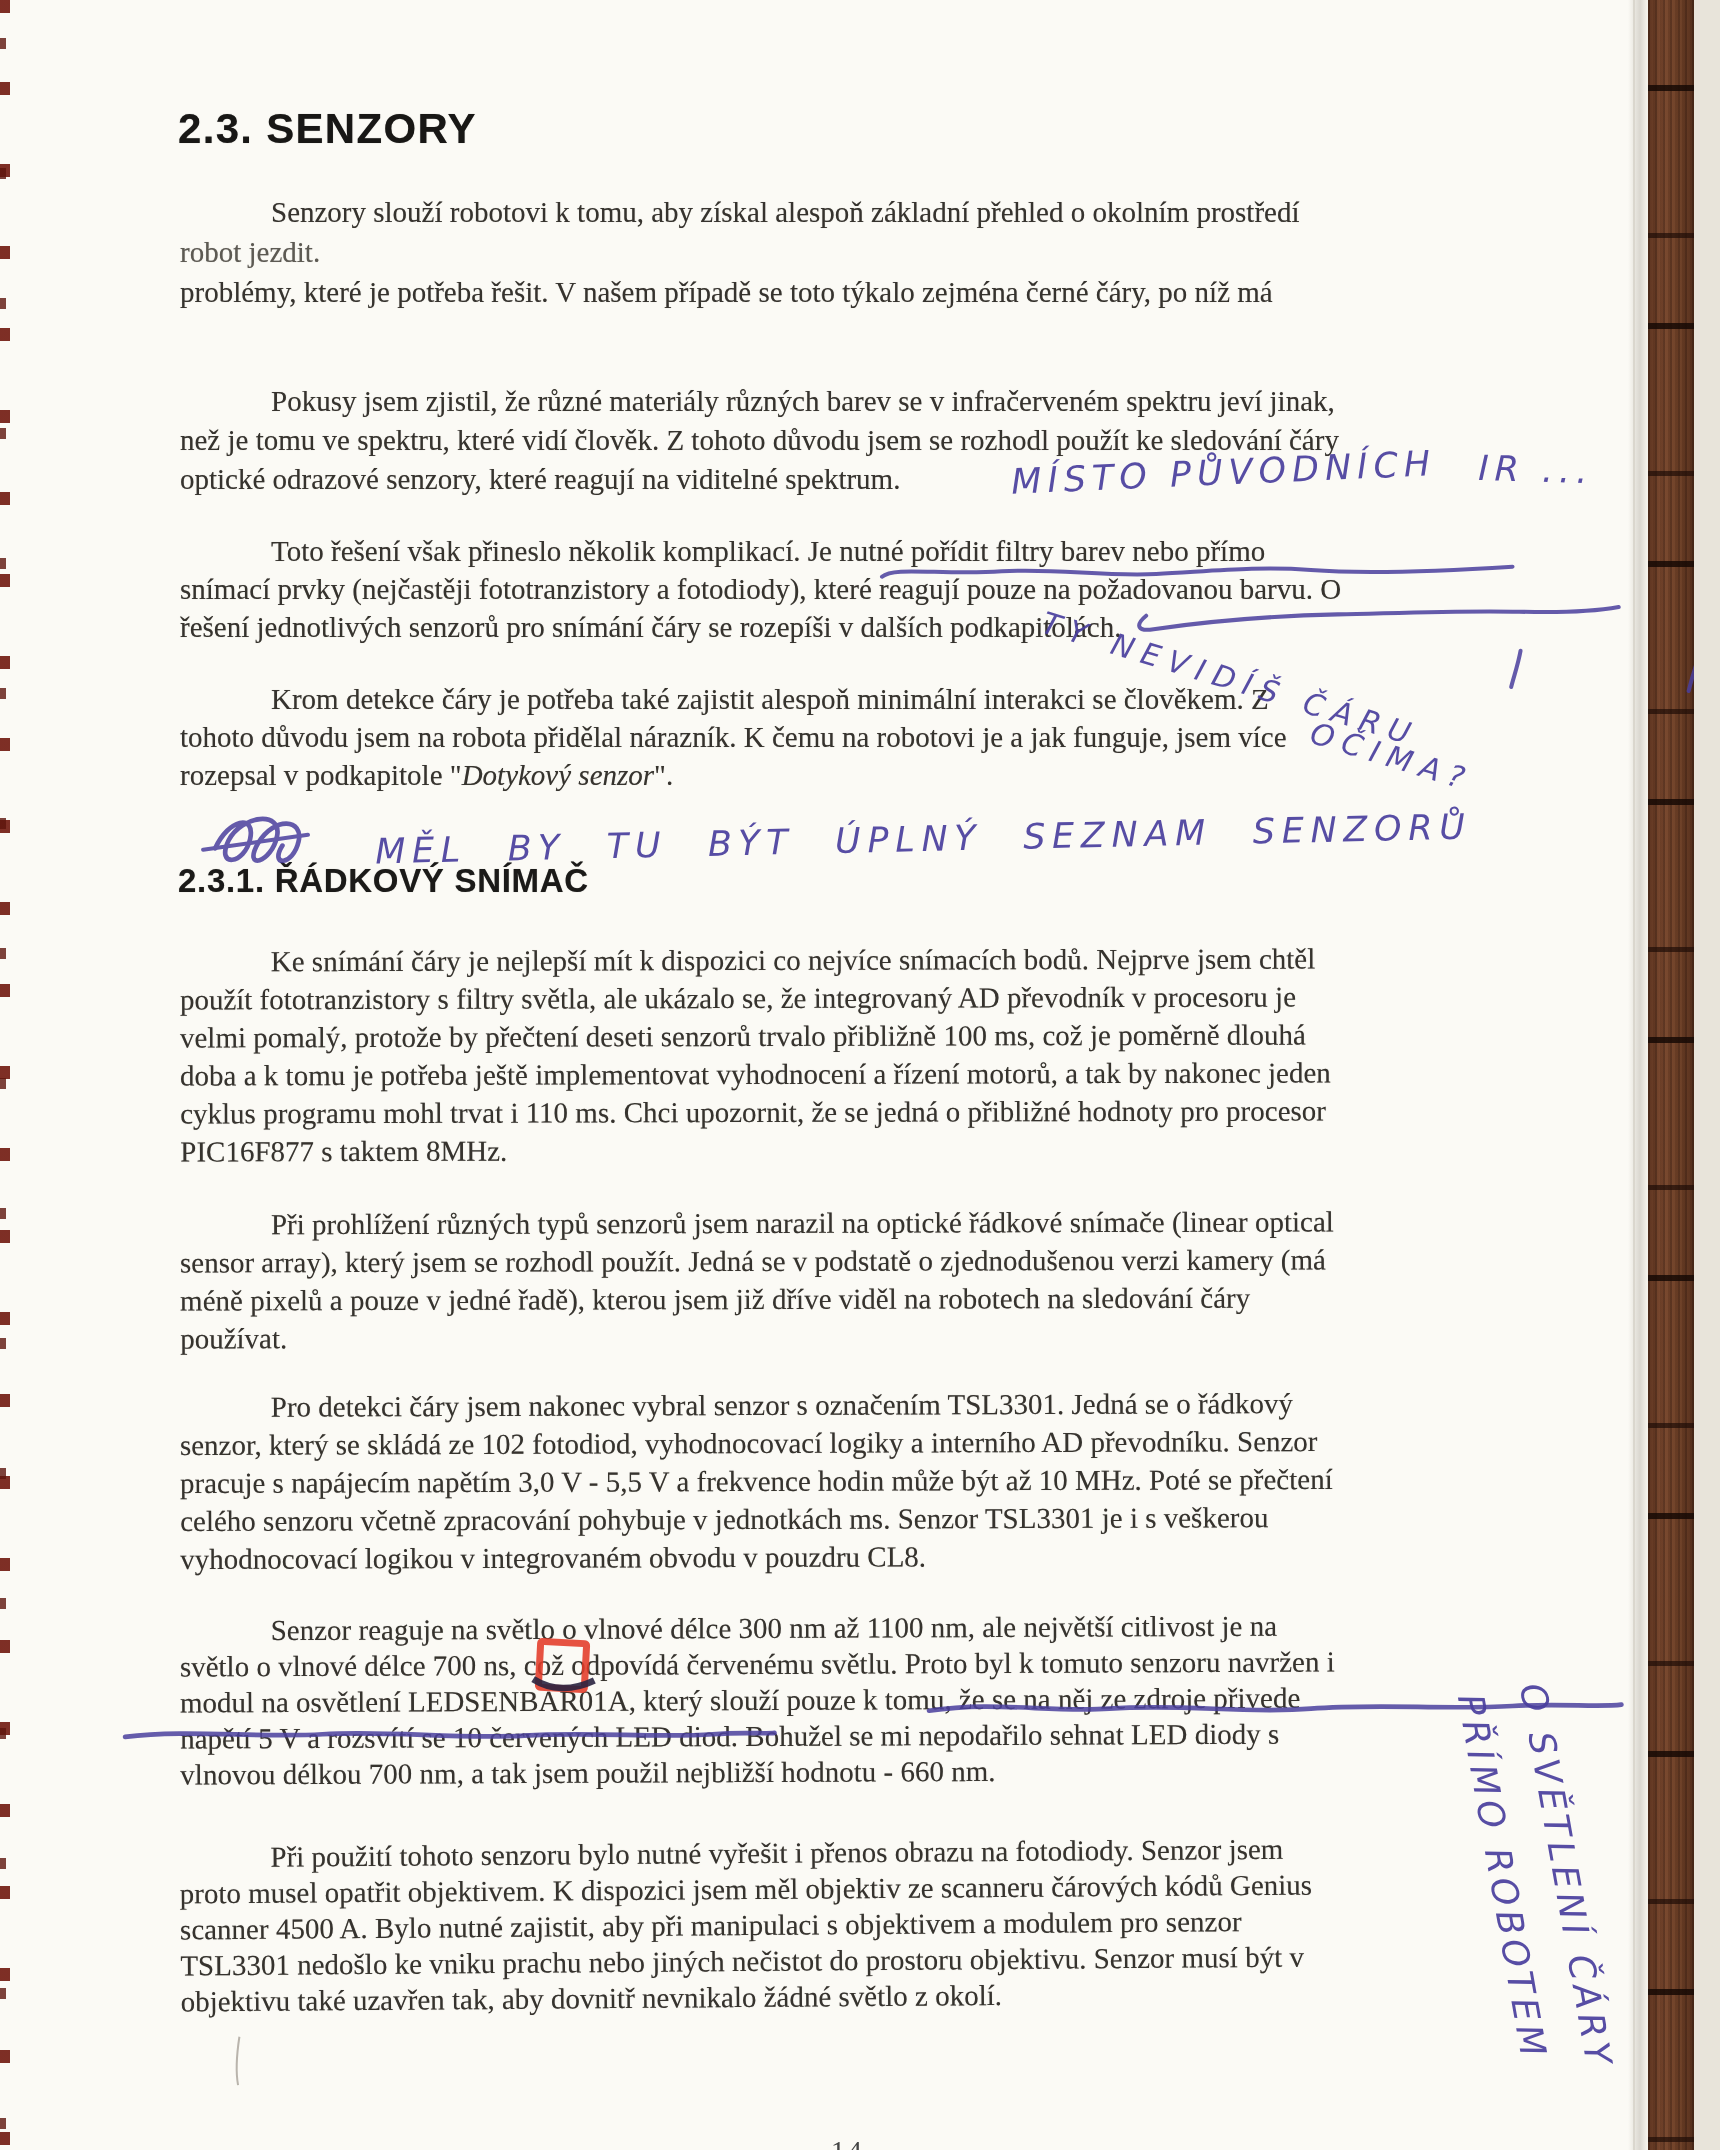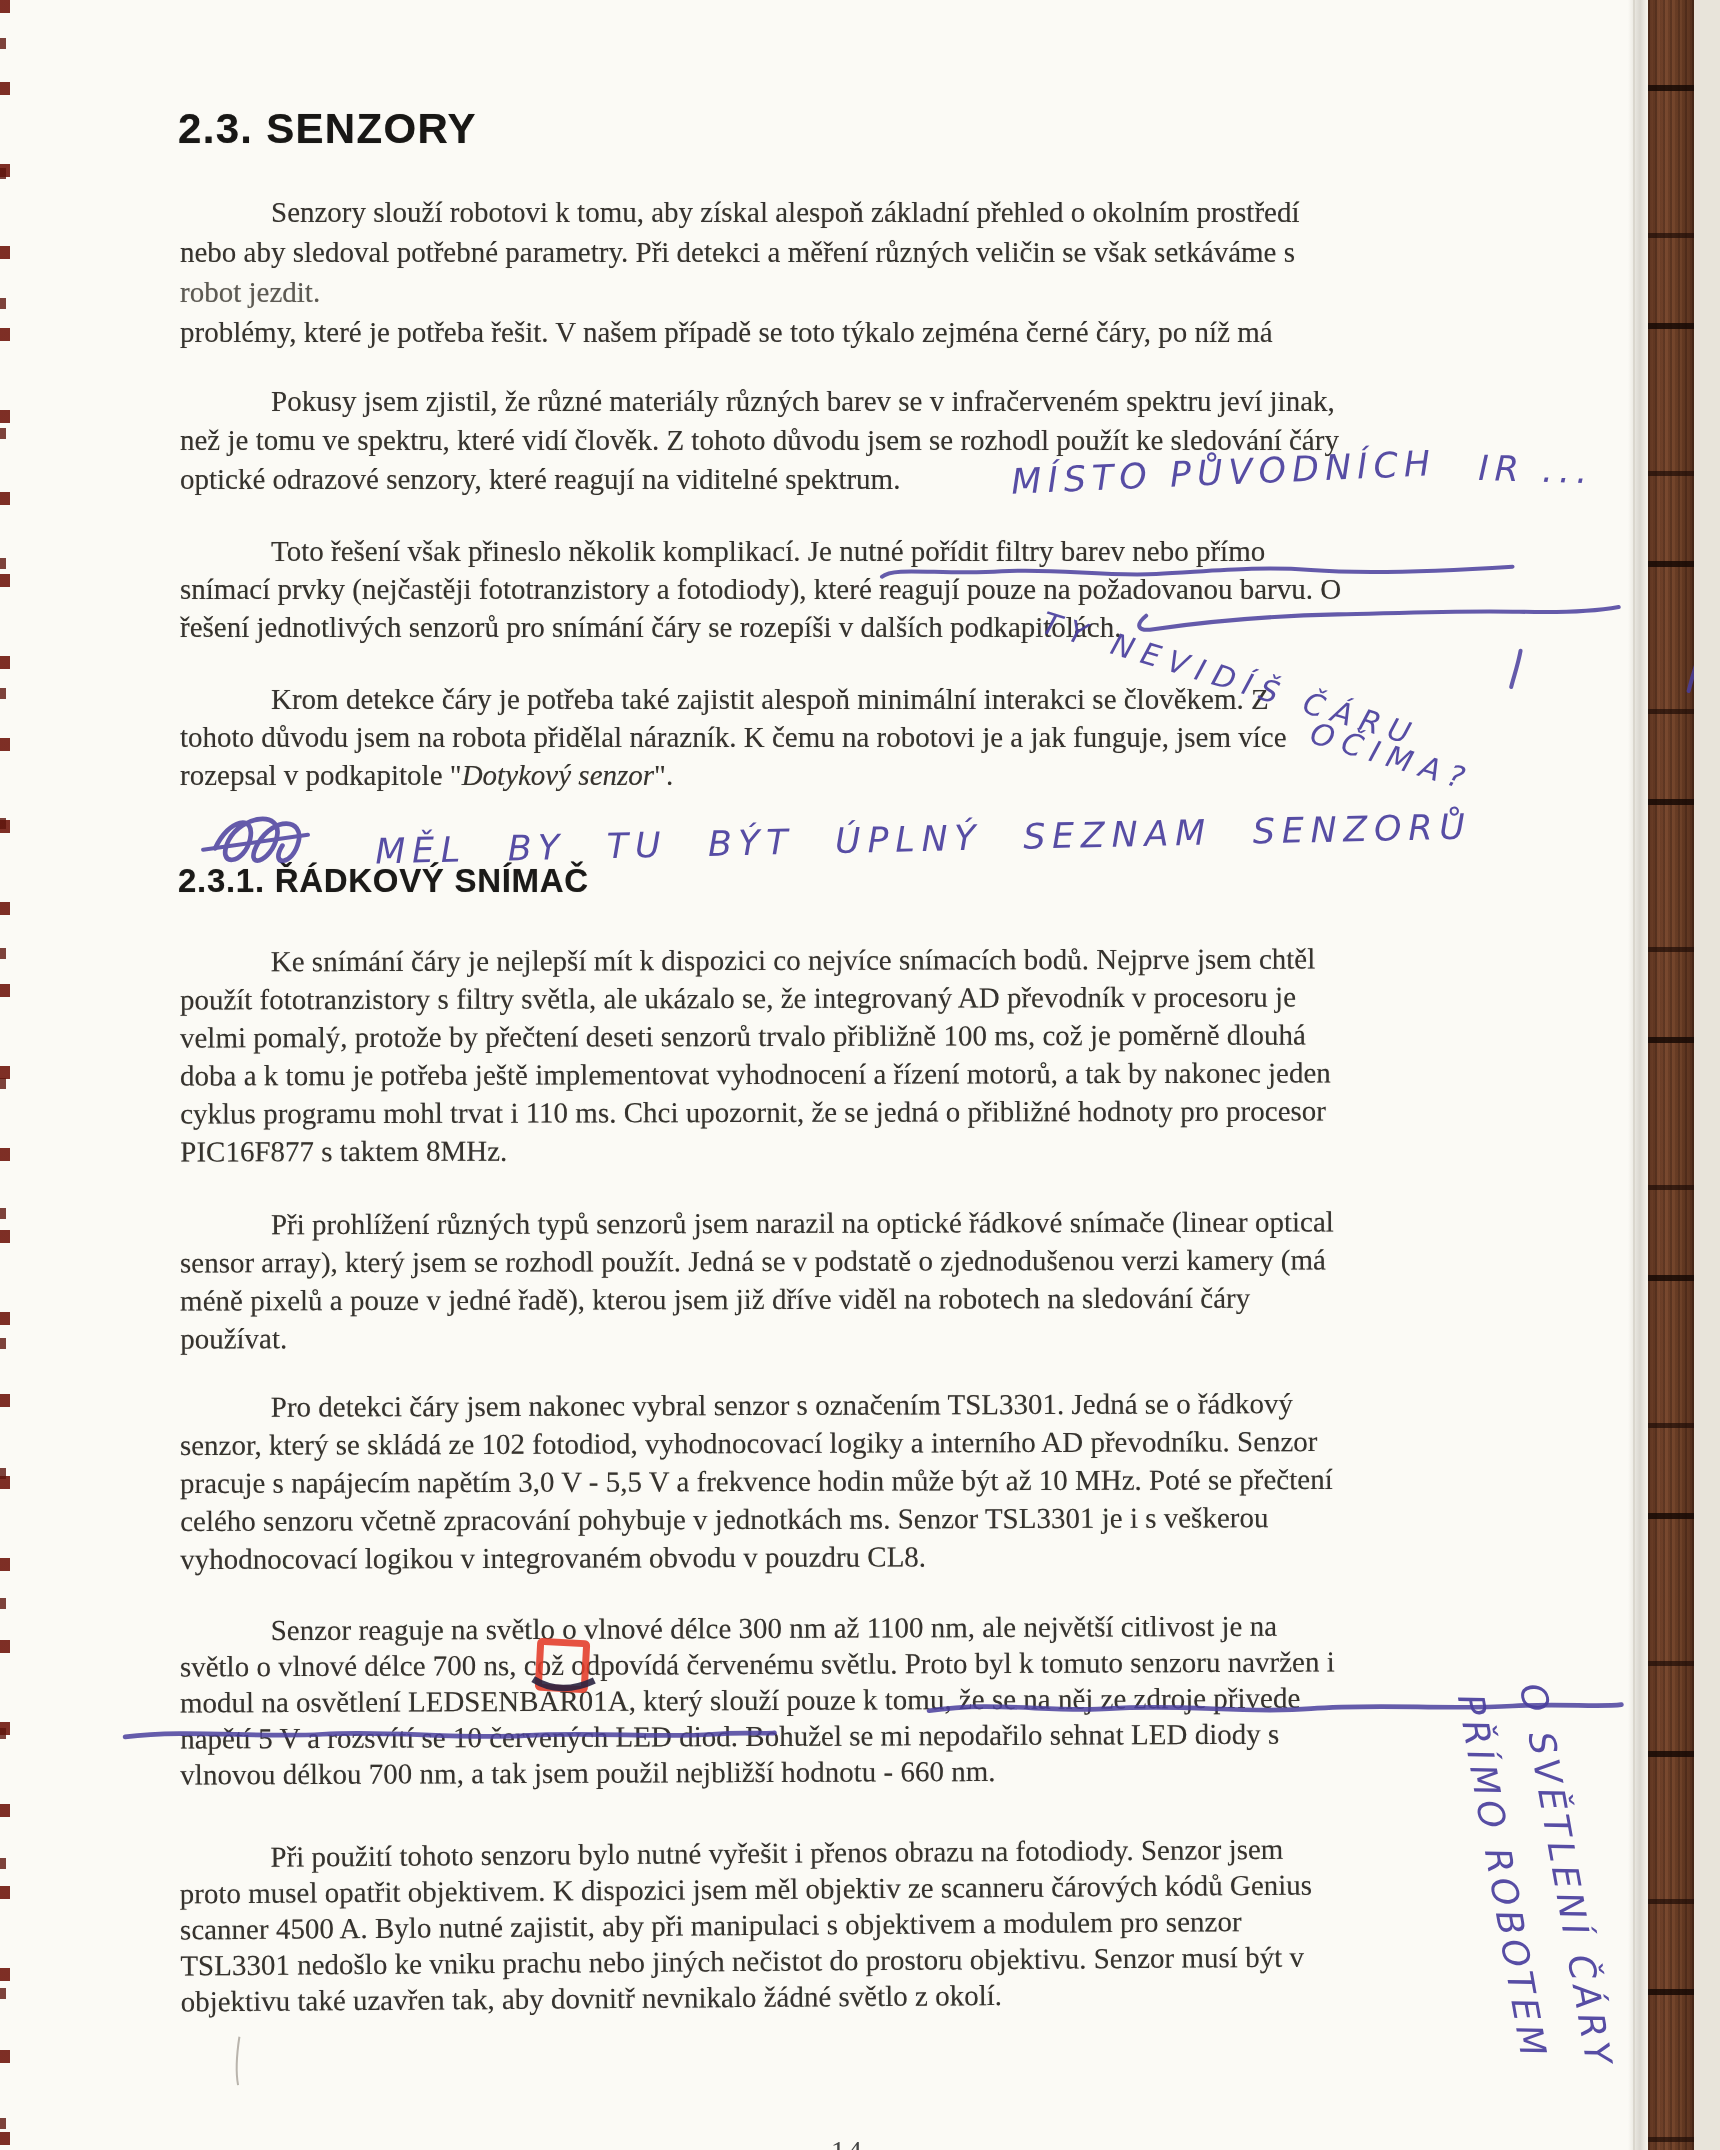--- a/index.html
+++ b/index.html
@@ -55,21 +55,20 @@
   <div class="page-edge"></div>
   <div class="page-edge-line"></div>
   <div class="binding"></div>
   <div class="binding2"></div>
 
   <div class="h1">2.3. SENZORY</div>
   <div class="h2">2.3.1. ŘÁDKOVÝ SNÍMAČ</div>
 
   <div class="para" style="top:192px;line-height:40px;">
     <span class="line ind">Senzory slouží robotovi k tomu, aby získal alespoň základní přehled o okolním prostředí</span>
-    <span class="line">nebo aby sledoval potřebné parametry. Při detekci a měření různých veličin se však setkáváme s</span>
     <span class="line faded">robot jezdit.</span>
     <span class="line">problémy, které je potřeba řešit. V našem případě se toto týkalo zejména černé čáry, po níž má</span>
   </div>
 
   <div class="para" style="top:532px;line-height:38px;">
     <span class="line ind">Toto řešení však přineslo několik komplikací. Je nutné pořídit filtry barev nebo přímo</span>
     <span class="line">snímací prvky (nejčastěji fototranzistory a fotodiody), které reagují pouze na požadovanou barvu. O</span>
     <span class="line">řešení jednotlivých senzorů pro snímání čáry se rozepíši v dalších podkapitolách.</span>
   </div>
 

